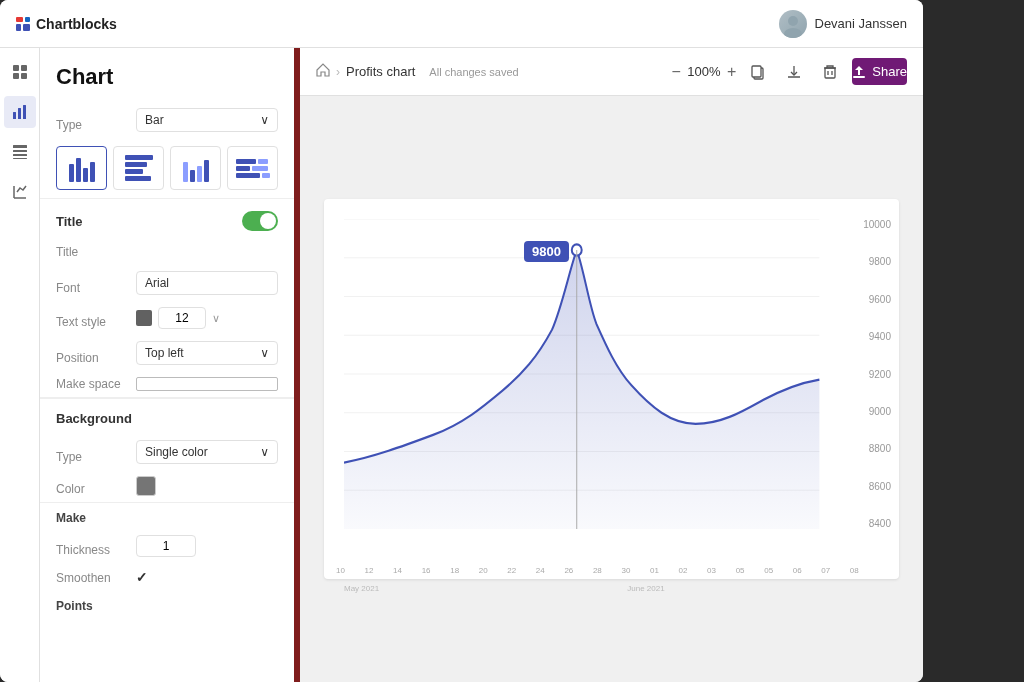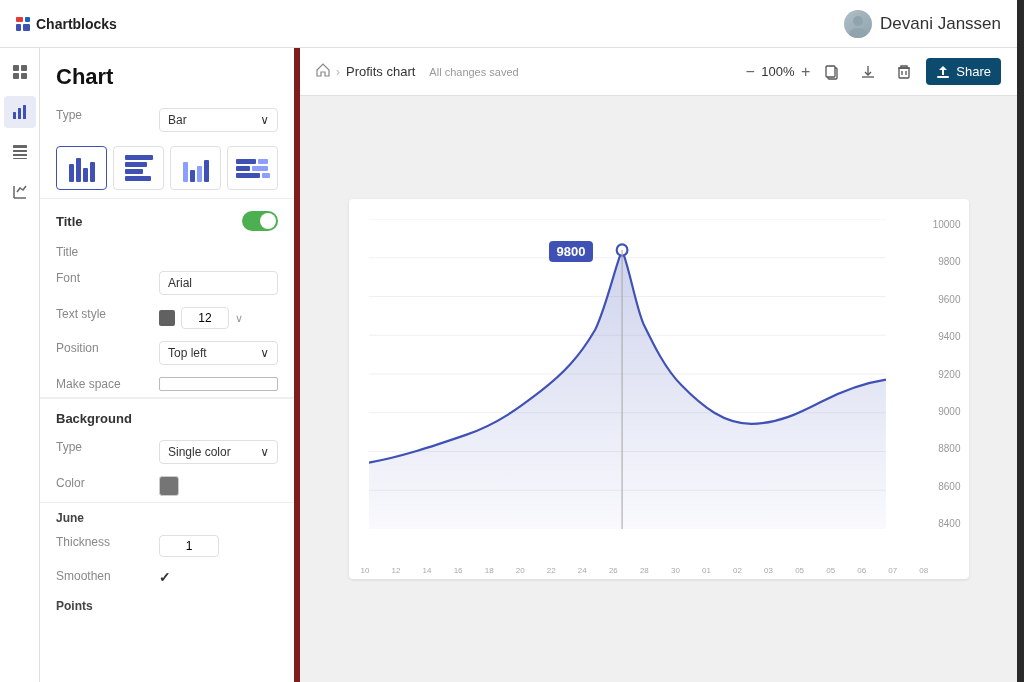--- a/index.html
+++ b/index.html
@@ -1,22 +1,22 @@
 <!DOCTYPE html>
 <html><head>
   <meta charset="utf-8">
   <style>
     * { box-sizing: border-box; margin: 0; padding: 0; }
     body { font-family: Arial, sans-serif; background: #2a2a2a; width: 1024px; height: 682px; overflow: hidden; }
     
     .app-container {
-      width: 1017px;
+      width: 923px;
       height: 682px;
       background: #f0f0f0;
-      border-radius: 0;
+      border-radius: 8px;
       overflow: hidden;
       display: flex;
       flex-direction: column;
     }
 
     
     .top-bar {
       height: 48px;
       background: #ffffff;
       border-bottom: 1px solid #e0e0e0;
@@ -61,21 +61,21 @@
       height: 100%;
       background: linear-gradient(135deg, #b0bec5 0%, #90a4ae 100%);
       display: flex;
       align-items: center;
       justify-content: center;
       font-size: 12px;
       color: white;
     }
 
     .user-name {
-      font-size: 17px;
+      font-size: 13px;
       color: #333;
     }
 
     
     .main-layout {
       display: flex;
       flex: 1;
       overflow: hidden;
     }
 
@@ -131,23 +131,23 @@
       padding: 12px 16px 8px 16px;
       border-top: 1px solid #eeeeee;
     }
 
     .section-header:first-of-type {
       border-top: none;
     }
 
     .form-row {
       display: flex;
-      align-items: flex-start;
+      align-items: flex-end;
       padding: 6px 16px;
-      gap: 23px;
+      gap: 0;
     }
 
     .form-label {
       font-size: 12px;
       color: #888;
       width: 80px;
       flex-shrink: 0;
     }
 
     .form-value {
@@ -355,25 +355,25 @@
       height: 28px;
       display: flex;
       align-items: center;
       justify-content: center;
       cursor: pointer;
       color: #555;
       border-radius: 4px;
     }
 
     .share-btn {
-      background: #0c4a6e;
+      background: #701a75;
       color: white;
       border: none;
       border-radius: 4px;
-      padding: 6px 10px;
+      padding: 6px 0;
       font-size: 13px;
       font-weight: 500;
       cursor: pointer;
       display: flex;
       align-items: center;
       gap: 6px;
     }
 
     
     .chart-area {
@@ -611,21 +611,21 @@
           <span>∨</span>
         </div>
       </div>
       <div class="form-row">
         <span class="form-label">Color</span>
         <div class="color-swatch"></div>
       </div>
 
       <div class="divider"></div>
 
-      <div class="subsection-label">June</div>
+      <div class="subsection-label">Make</div>
       <div class="form-row">
         <span class="form-label">Thickness</span>
         <input class="number-input" style="width: 60px;" value="1">
       </div>
       <div class="form-row">
         <span class="form-label">Smoothen</span>
         <span class="checkmark">✓</span>
       </div>
       <div class="subsection-label">Points</div>
 
@@ -745,17 +745,21 @@
             <span>02</span>
             <span>03</span>
             <span>05</span>
             <span>05</span>
             <span>06</span>
             <span>07</span>
             <span>08</span>
           </div>
 
           
+          <div style="position:absolute;bottom:-14px;left:20px;right:40px;display:flex;font-size:8px;color:#bbb;">
+            <span style="flex:0 0 55%;">May 2021</span>
+            <span style="flex:0 0 45%;">June 2021</span>
+          </div>
         </div>
       </div>
     </div>
   </div>
 </div>
 
 </body></html>

